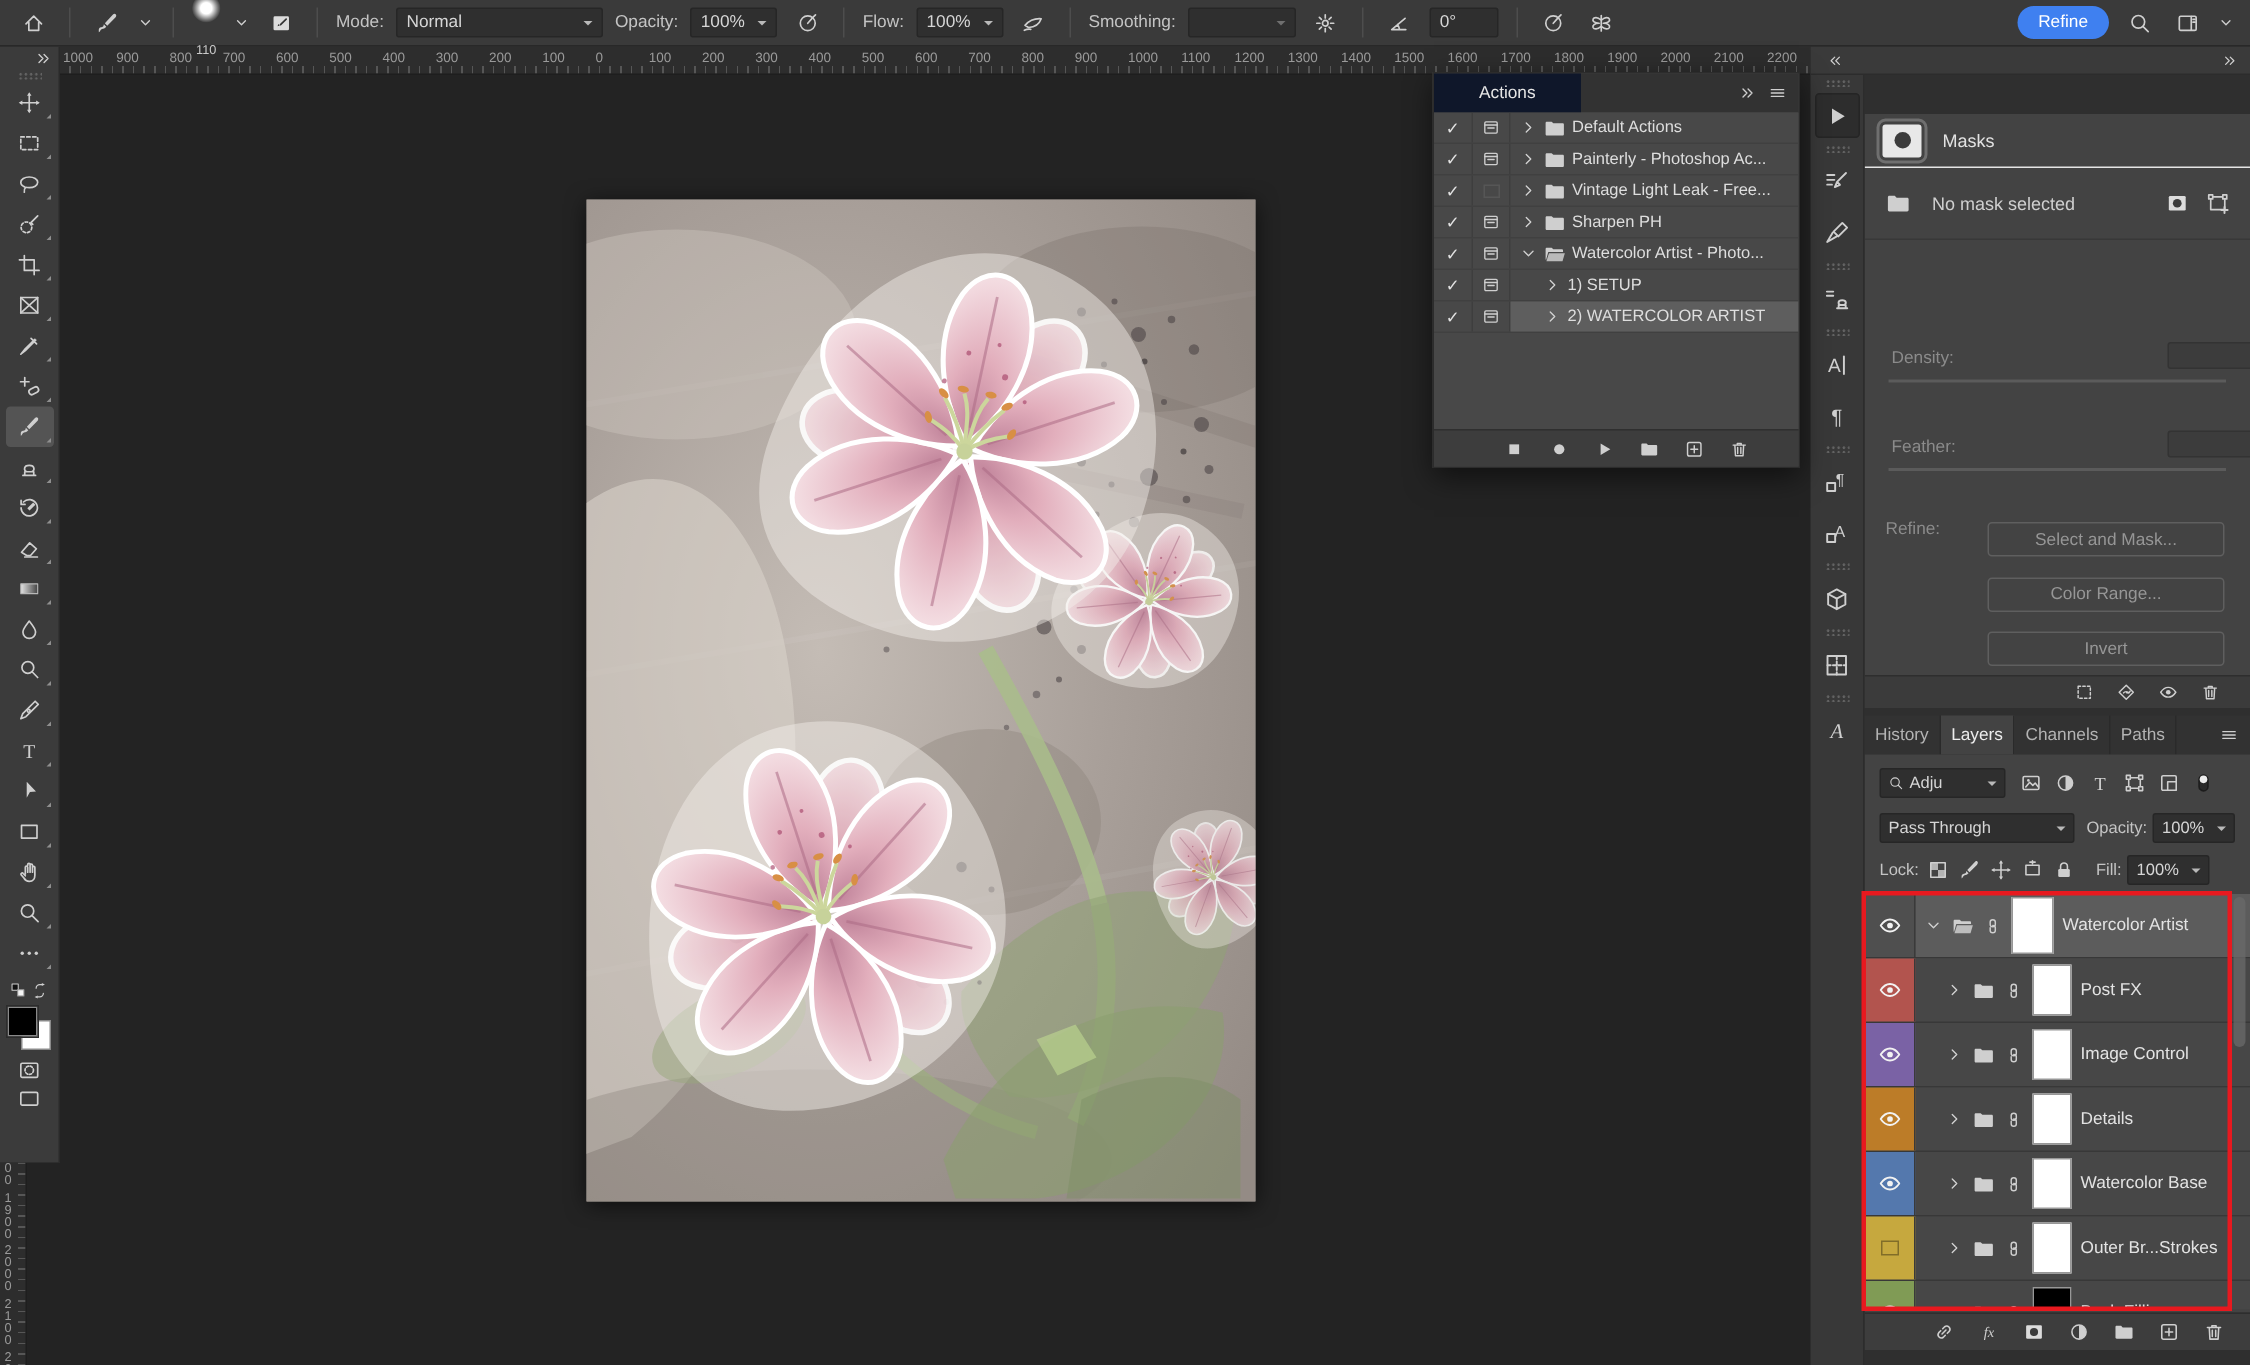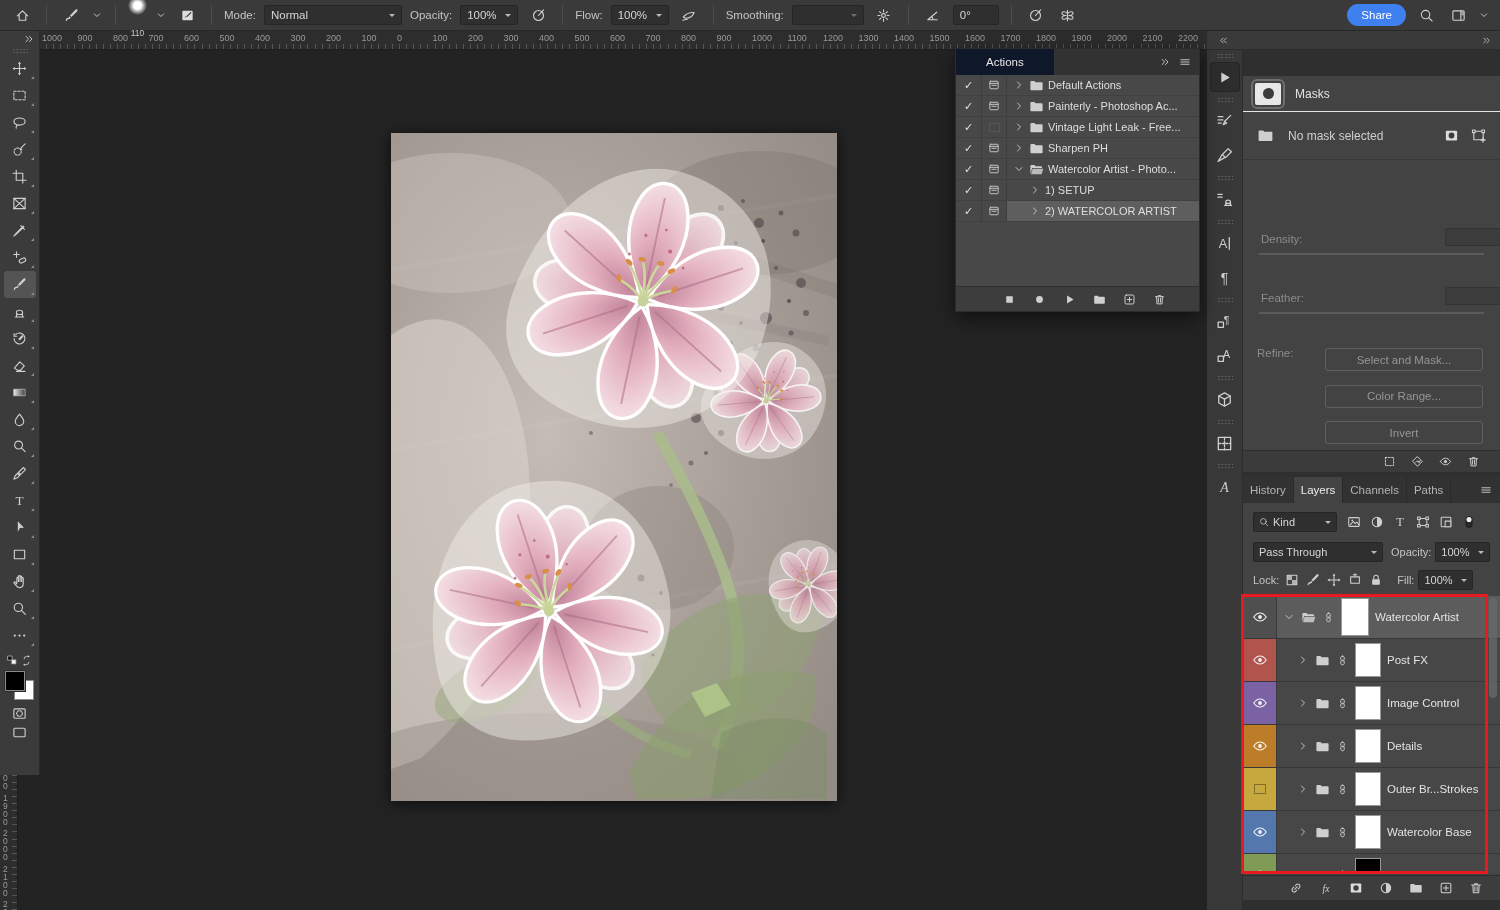--- a/index.html
+++ b/index.html
@@ -252,21 +252,21 @@
           <circle cx="8" cy="8" r="5.3"></circle>
           <path d="M8 8l4-4.5M12 3.5L13.5 2"></path>
         </svg>
       </span>
     <span class="ic obic">
         <svg viewBox="0 0 16 16" fill="none" stroke="currentColor" stroke-width="1.2" stroke-linecap="round" stroke-linejoin="round">
           <path d="M8 2.5v11M7.5 5.5C5.5 3.5 2.8 3.6 2.2 5c-.6 1.5 1 3 4.3 3-3.3 0-4.9 1.5-4.3 3 .6 1.4 3.3 1.5 5.3-.5M8.5 5.5c2-2 4.7-1.9 5.3-.5.6 1.5-1 3-4.3 3 3.3 0 4.9 1.5 4.3 3-.6 1.4-3.3 1.5-5.3-.5"></path>
         </svg>
       </span>
     <div class="obspacer"></div>
-    <div class="share" style="background: rgb(63, 128, 240);">Share</div>
+    <div class="share" style="background: rgb(63, 128, 240);">Refine</div>
     <span class="ic obic">
         <svg viewBox="0 0 16 16" fill="none" stroke="currentColor" stroke-width="1.2" stroke-linecap="round" stroke-linejoin="round">
           <circle cx="7" cy="7" r="4.5"></circle>
           <path d="M10.4 10.4L14 14"></path>
         </svg>
       </span>
     <span class="ic obic">
         <svg viewBox="0 0 16 16" fill="none" stroke="currentColor" stroke-width="1.2" stroke-linecap="round" stroke-linejoin="round">
           <rect x="2" y="3" width="12" height="10" rx="1"></rect>
           <path d="M10.5 3.2v9.6M11.8 5.2h1.4M11.8 7.2h1.4"></path>
@@ -1104,21 +1104,21 @@
 
     <div class="layerpanel">
       <div class="lrow-ctl" style="top:9px;height:20px;padding-left:10px">
         <div class="kindbox">
           <span class="ic">
               <svg viewBox="0 0 16 16" fill="none" stroke="currentColor" stroke-width="1.2" stroke-linecap="round" stroke-linejoin="round">
                 <circle cx="7" cy="7" r="4.5"></circle>
                 <path d="M10.4 10.4L14 14"></path>
               </svg>
             </span>
-          <span>Kind</span>
+          <span>Adju</span>
           <span class="caret"></span>
         </div>
         <div class="ctl-icons">
           <span class="ic">
               <svg viewBox="0 0 16 16" fill="none" stroke="currentColor" stroke-width="1.2" stroke-linecap="round" stroke-linejoin="round">
                 <rect x="2" y="3" width="12" height="10" rx="1"></rect>
                 <path d="M4 11l3-3.6 2.4 2.4L11.2 8l2.4 3"></path>
                 <circle cx="6" cy="6" r="1" fill="currentColor" stroke="none"></circle>
               </svg>
             </span>
@@ -1320,20 +1320,49 @@
             <span class="ic lchain">
               <svg viewBox="0 0 16 16" fill="none" stroke="currentColor" stroke-width="1.2" stroke-linecap="round" stroke-linejoin="round">
                 <path d="M8 2.6c1.3 0 2.1.8 2.1 1.9v2.1c0 1.1-.8 1.9-2.1 1.9s-2.1-.8-2.1-1.9V4.5c0-1.1.8-1.9 2.1-1.9zM8 7.4c1.3 0 2.1.8 2.1 1.9v2.1c0 1.1-.8 1.9-2.1 1.9s-2.1-.8-2.1-1.9V9.3"></path>
               </svg>
             </span>
             <div class="lthumb" style="background: rgb(255, 255, 255);"></div>
             <span>Details</span>
           </div>
         </div>
         <div class="lrow">
+          <div class="leye" style="background: rgb(84, 120, 173);">
+            <span class="ic" style="color: rgb(242, 242, 242);">
+              <svg viewBox="0 0 16 16" fill="none" stroke="currentColor" stroke-width="1.2" stroke-linecap="round" stroke-linejoin="round">
+                <path d="M1.8 8C3.6 5.3 5.7 4 8 4s4.4 1.3 6.2 4C12.4 10.7 10.3 12 8 12S3.6 10.7 1.8 8z"></path>
+                <circle cx="8" cy="8" r="1.9" fill="currentColor" stroke="none"></circle>
+              </svg>
+            </span>
+          </div>
+          <div class="lbody ind">
+            <span class="ic sm">
+              <svg viewBox="0 0 16 16" fill="none" stroke="currentColor" stroke-width="1.2" stroke-linecap="round" stroke-linejoin="round">
+                <path d="M6 4l4 4-4 4"></path>
+              </svg>
+            </span>
+            <span class="ic">
+              <svg viewBox="0 0 16 16" fill="none" stroke="currentColor" stroke-width="1.2" stroke-linecap="round" stroke-linejoin="round">
+                <path fill="currentColor" stroke="none" d="M1.5 4.2c0-.5.4-.9.9-.9h3.4l1.2 1.2h6.6c.5 0 .9.4.9.9v6.8c0 .5-.4.9-.9.9H2.4c-.5 0-.9-.4-.9-.9z"></path>
+              </svg>
+            </span>
+            <span class="ic lchain">
+              <svg viewBox="0 0 16 16" fill="none" stroke="currentColor" stroke-width="1.2" stroke-linecap="round" stroke-linejoin="round">
+                <path d="M8 2.6c1.3 0 2.1.8 2.1 1.9v2.1c0 1.1-.8 1.9-2.1 1.9s-2.1-.8-2.1-1.9V4.5c0-1.1.8-1.9 2.1-1.9zM8 7.4c1.3 0 2.1.8 2.1 1.9v2.1c0 1.1-.8 1.9-2.1 1.9s-2.1-.8-2.1-1.9V9.3"></path>
+              </svg>
+            </span>
+            <div class="lthumb" style="background: rgb(255, 255, 255);"></div>
+            <span>Watercolor Base</span>
+          </div>
+        </div>
+        <div class="lrow">
           <div class="leye" style="background: rgb(198, 168, 62);">
             <span class="hiddenbox"></span>
           </div>
           <div class="lbody ind">
             <span class="ic sm">
               <svg viewBox="0 0 16 16" fill="none" stroke="currentColor" stroke-width="1.2" stroke-linecap="round" stroke-linejoin="round">
                 <path d="M6 4l4 4-4 4"></path>
               </svg>
             </span>
             <span class="ic">
@@ -1341,49 +1370,20 @@
                 <path fill="currentColor" stroke="none" d="M1.5 4.2c0-.5.4-.9.9-.9h3.4l1.2 1.2h6.6c.5 0 .9.4.9.9v6.8c0 .5-.4.9-.9.9H2.4c-.5 0-.9-.4-.9-.9z"></path>
               </svg>
             </span>
             <span class="ic lchain">
               <svg viewBox="0 0 16 16" fill="none" stroke="currentColor" stroke-width="1.2" stroke-linecap="round" stroke-linejoin="round">
                 <path d="M8 2.6c1.3 0 2.1.8 2.1 1.9v2.1c0 1.1-.8 1.9-2.1 1.9s-2.1-.8-2.1-1.9V4.5c0-1.1.8-1.9 2.1-1.9zM8 7.4c1.3 0 2.1.8 2.1 1.9v2.1c0 1.1-.8 1.9-2.1 1.9s-2.1-.8-2.1-1.9V9.3"></path>
               </svg>
             </span>
             <div class="lthumb" style="background: rgb(255, 255, 255);"></div>
             <span>Outer Br...Strokes</span>
-          </div>
-        </div>
-        <div class="lrow">
-          <div class="leye" style="background: rgb(84, 120, 173);">
-            <span class="ic" style="color: rgb(242, 242, 242);">
-              <svg viewBox="0 0 16 16" fill="none" stroke="currentColor" stroke-width="1.2" stroke-linecap="round" stroke-linejoin="round">
-                <path d="M1.8 8C3.6 5.3 5.7 4 8 4s4.4 1.3 6.2 4C12.4 10.7 10.3 12 8 12S3.6 10.7 1.8 8z"></path>
-                <circle cx="8" cy="8" r="1.9" fill="currentColor" stroke="none"></circle>
-              </svg>
-            </span>
-          </div>
-          <div class="lbody ind">
-            <span class="ic sm">
-              <svg viewBox="0 0 16 16" fill="none" stroke="currentColor" stroke-width="1.2" stroke-linecap="round" stroke-linejoin="round">
-                <path d="M6 4l4 4-4 4"></path>
-              </svg>
-            </span>
-            <span class="ic">
-              <svg viewBox="0 0 16 16" fill="none" stroke="currentColor" stroke-width="1.2" stroke-linecap="round" stroke-linejoin="round">
-                <path fill="currentColor" stroke="none" d="M1.5 4.2c0-.5.4-.9.9-.9h3.4l1.2 1.2h6.6c.5 0 .9.4.9.9v6.8c0 .5-.4.9-.9.9H2.4c-.5 0-.9-.4-.9-.9z"></path>
-              </svg>
-            </span>
-            <span class="ic lchain">
-              <svg viewBox="0 0 16 16" fill="none" stroke="currentColor" stroke-width="1.2" stroke-linecap="round" stroke-linejoin="round">
-                <path d="M8 2.6c1.3 0 2.1.8 2.1 1.9v2.1c0 1.1-.8 1.9-2.1 1.9s-2.1-.8-2.1-1.9V4.5c0-1.1.8-1.9 2.1-1.9zM8 7.4c1.3 0 2.1.8 2.1 1.9v2.1c0 1.1-.8 1.9-2.1 1.9s-2.1-.8-2.1-1.9V9.3"></path>
-              </svg>
-            </span>
-            <div class="lthumb" style="background: rgb(255, 255, 255);"></div>
-            <span>Watercolor Base</span>
           </div>
         </div>
         <div class="lrow">
           <div class="leye" style="background: rgb(128, 155, 85);">
             <span class="ic" style="color: rgb(242, 242, 242);">
               <svg viewBox="0 0 16 16" fill="none" stroke="currentColor" stroke-width="1.2" stroke-linecap="round" stroke-linejoin="round">
                 <path d="M1.8 8C3.6 5.3 5.7 4 8 4s4.4 1.3 6.2 4C12.4 10.7 10.3 12 8 12S3.6 10.7 1.8 8z"></path>
                 <circle cx="8" cy="8" r="1.9" fill="currentColor" stroke="none"></circle>
               </svg>
             </span>

